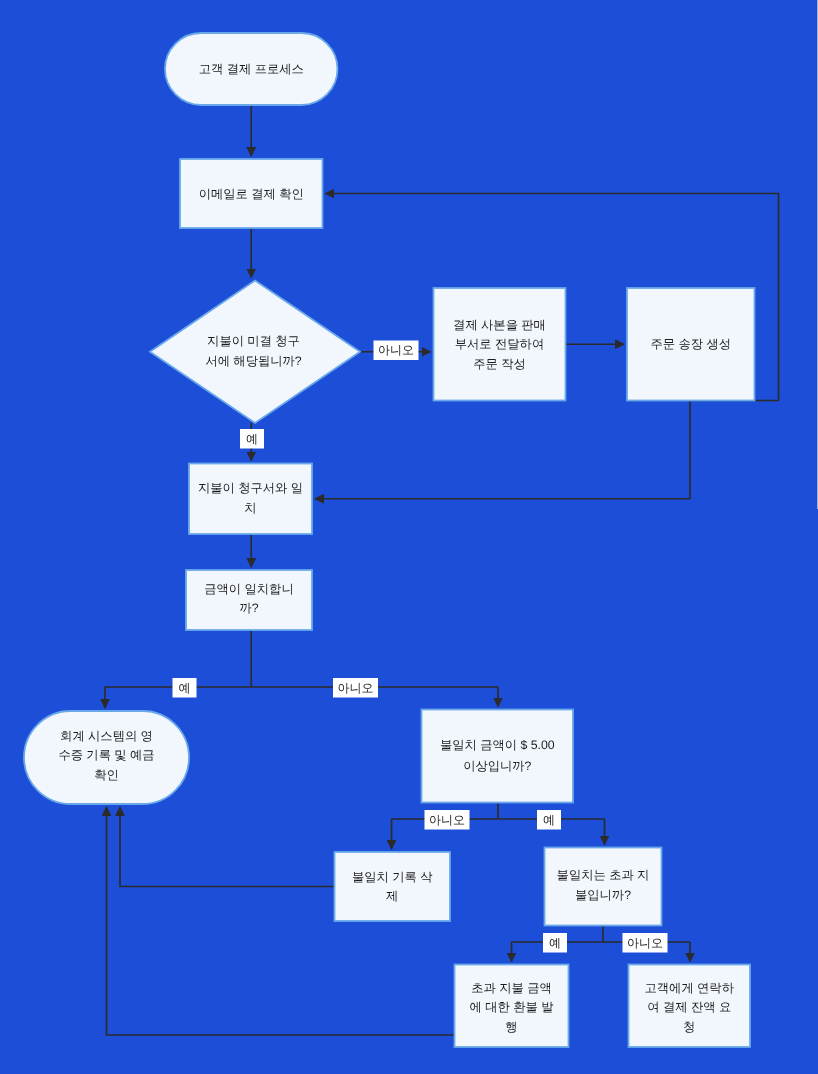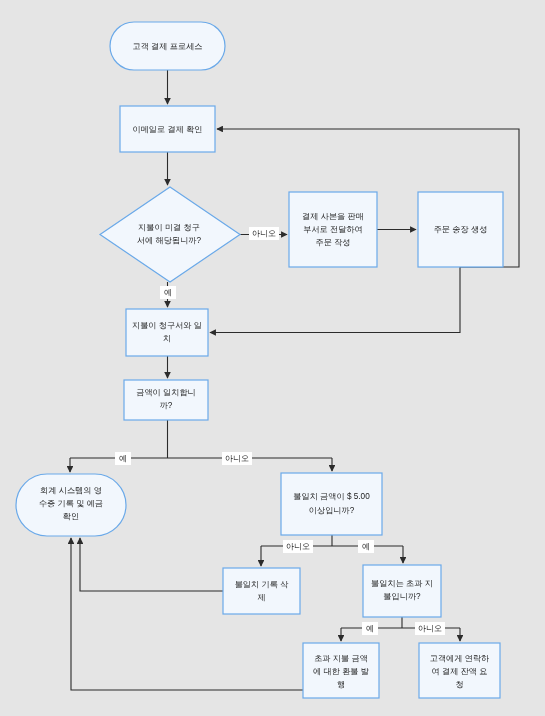--- a/index.html
+++ b/index.html
@@ -10,21 +10,21 @@
   body {
     width: 545px;
     height: 716px;
     font-family: "Liberation Sans", "DejaVu Sans", sans-serif;
     overflow: hidden;
   }
   #canvas {
     position: relative;
     width: 545px;
     height: 716px;
-    background: #e5e5e5;
+    background: #1d4ed8;
   }
   svg.flow {
     position: absolute;
     top: 0;
     left: 0;
     width: 545px;
     height: 716px;
   }
   .node-shape {
     fill: #f2f7fd;

